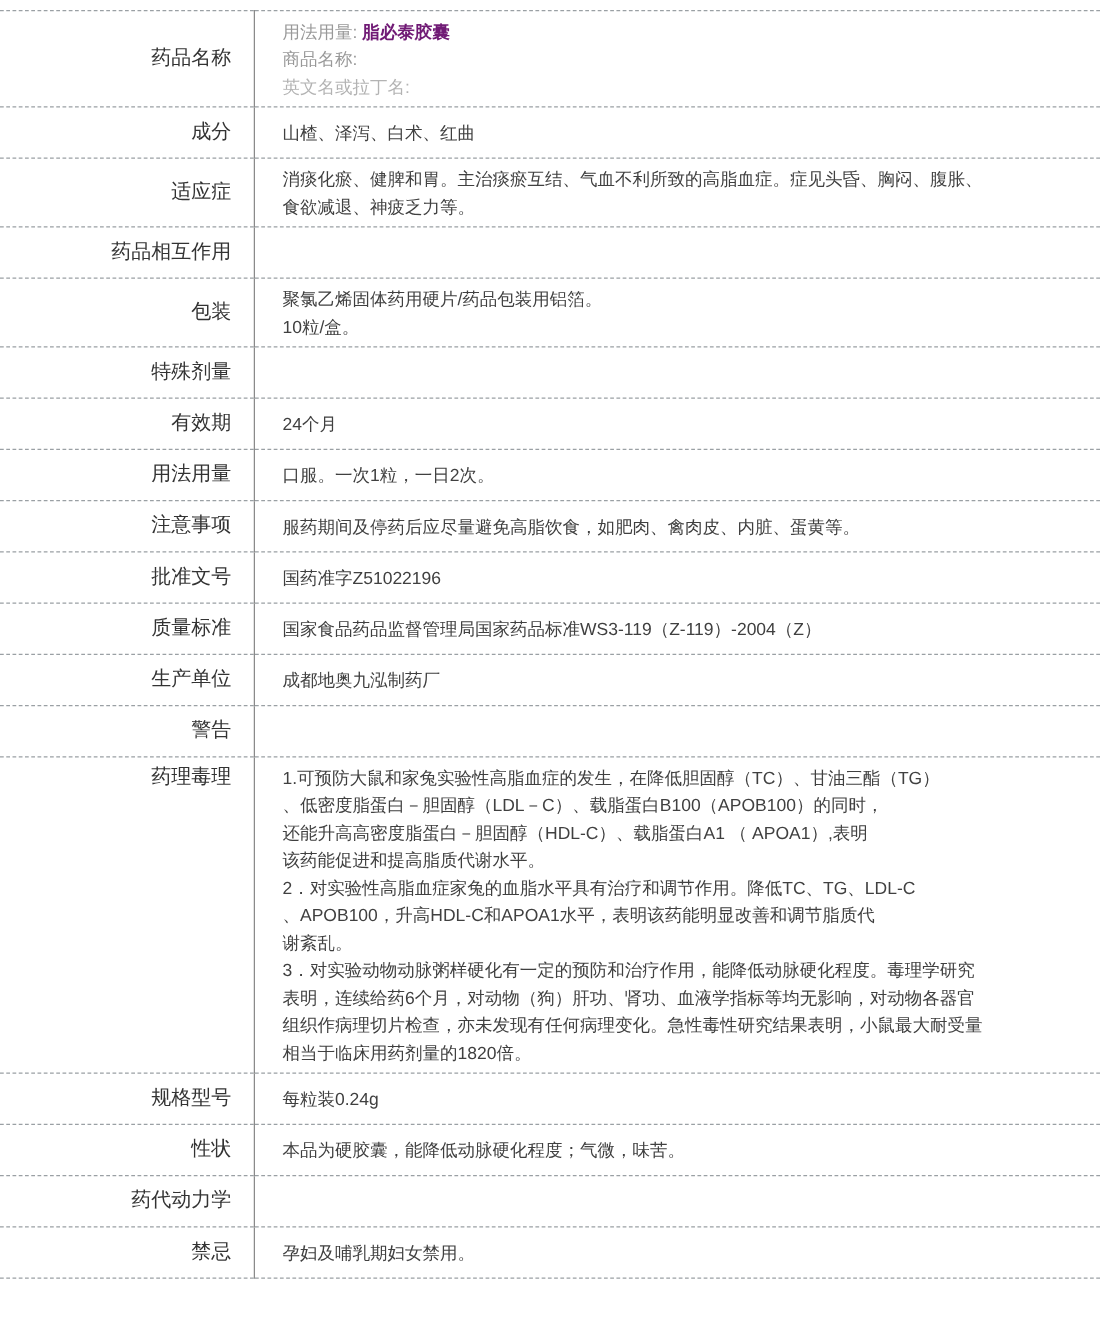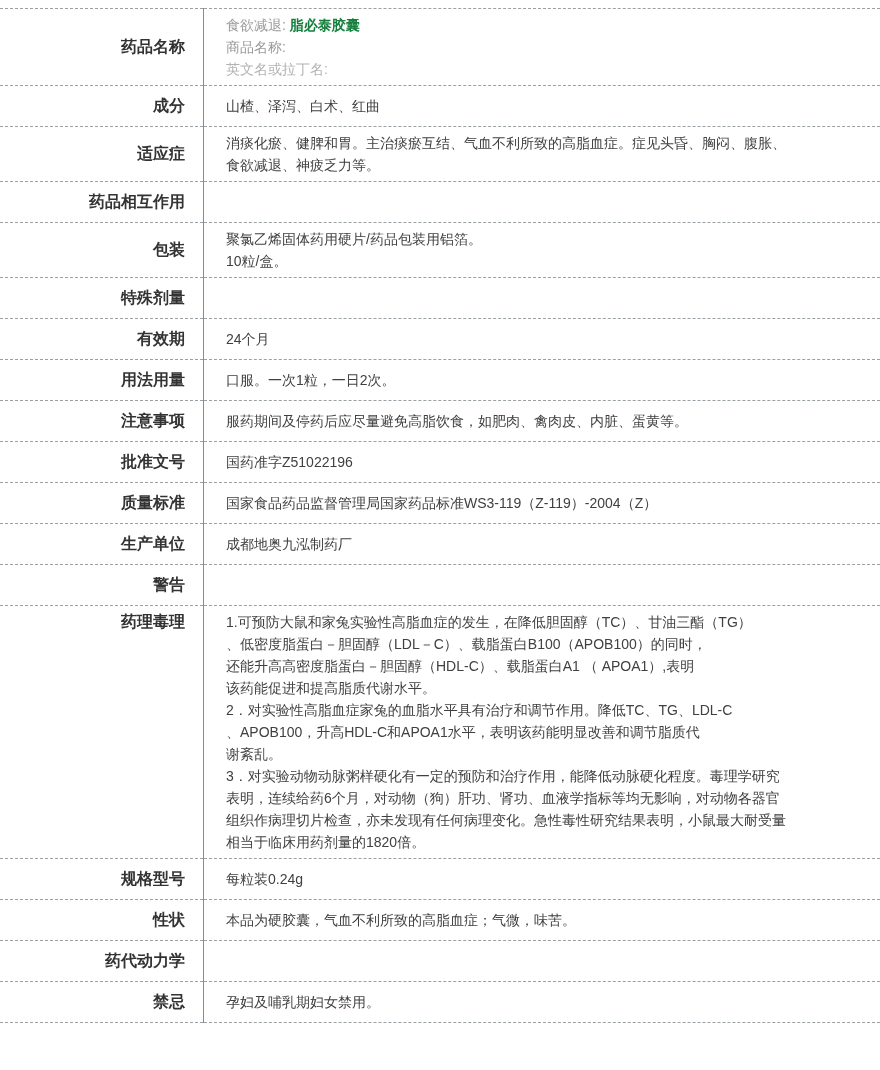--- a/index.html
+++ b/index.html
@@ -27,21 +27,21 @@
   table.drug-table tr:first-child {
     border-top: 1px dashed #9aa0a4;
   }
   th.label-cell {
     width: 185px;
     padding: 5px 18px 5px 0;
     border-right: 1px solid #8a8a8a;
     text-align: right;
     vertical-align: middle;
     font-size: 16px;
-    font-weight: bold;
+    font-weight: normal;
     color: #333333;
     height: 30px;
     line-height: 22px;
   }
   td.value-cell {
     padding: 5px 12px 5px 22px;
     vertical-align: middle;
     font-size: 14px;
     color: #404040;
     line-height: 22px;
@@ -58,35 +58,35 @@
     white-space: normal;
   }
   .field-key {
     color: #999999;
     font-size: 14px;
   }
   .field-line:last-child .field-key {
     color: #b3b3b3;
   }
   .field-value {
-    color: #15803d;
+    color: #701a75;
     font-weight: bold;
     font-size: 14px;
   }
 </style>
 </head>
 <body>
 
 <div class="page">
   <table class="drug-table">
     <tbody id="rows">
   <tr class="drug-row">
     <th class="label-cell">药品名称</th>
     <td class="value-cell" style="white-space: normal;">
-            <div class="field-line"><span class="field-key">食欲减退: </span><span class="field-value">脂必泰胶囊</span></div>
+            <div class="field-line"><span class="field-key">用法用量: </span><span class="field-value">脂必泰胶囊</span></div>
             <div class="field-line"><span class="field-key">商品名称: </span><span class="field-value"></span></div>
             <div class="field-line"><span class="field-key">英文名或拉丁名: </span><span class="field-value"></span></div>
           </td>
   </tr>
 
   <tr class="drug-row">
     <th class="label-cell">成分</th>
     <td class="value-cell">山楂、泽泻、白术、红曲</td>
   </tr>
 
@@ -164,21 +164,21 @@
 
   <tr class="drug-row">
     <th class="label-cell">规格型号</th>
     <td class="value-cell">每粒装0.24g</td>
   </tr>
 
 
 
   <tr class="drug-row">
     <th class="label-cell">性状</th>
-    <td class="value-cell">本品为硬胶囊，气血不利所致的高脂血症；气微，味苦。</td>
+    <td class="value-cell">本品为硬胶囊，能降低动脉硬化程度；气微，味苦。</td>
   </tr>
 
   <tr class="drug-row">
     <th class="label-cell">药代动力学</th>
     <td class="value-cell"></td>
   </tr>
 
   <tr class="drug-row">
     <th class="label-cell">禁忌</th>
     <td class="value-cell">孕妇及哺乳期妇女禁用。</td>

